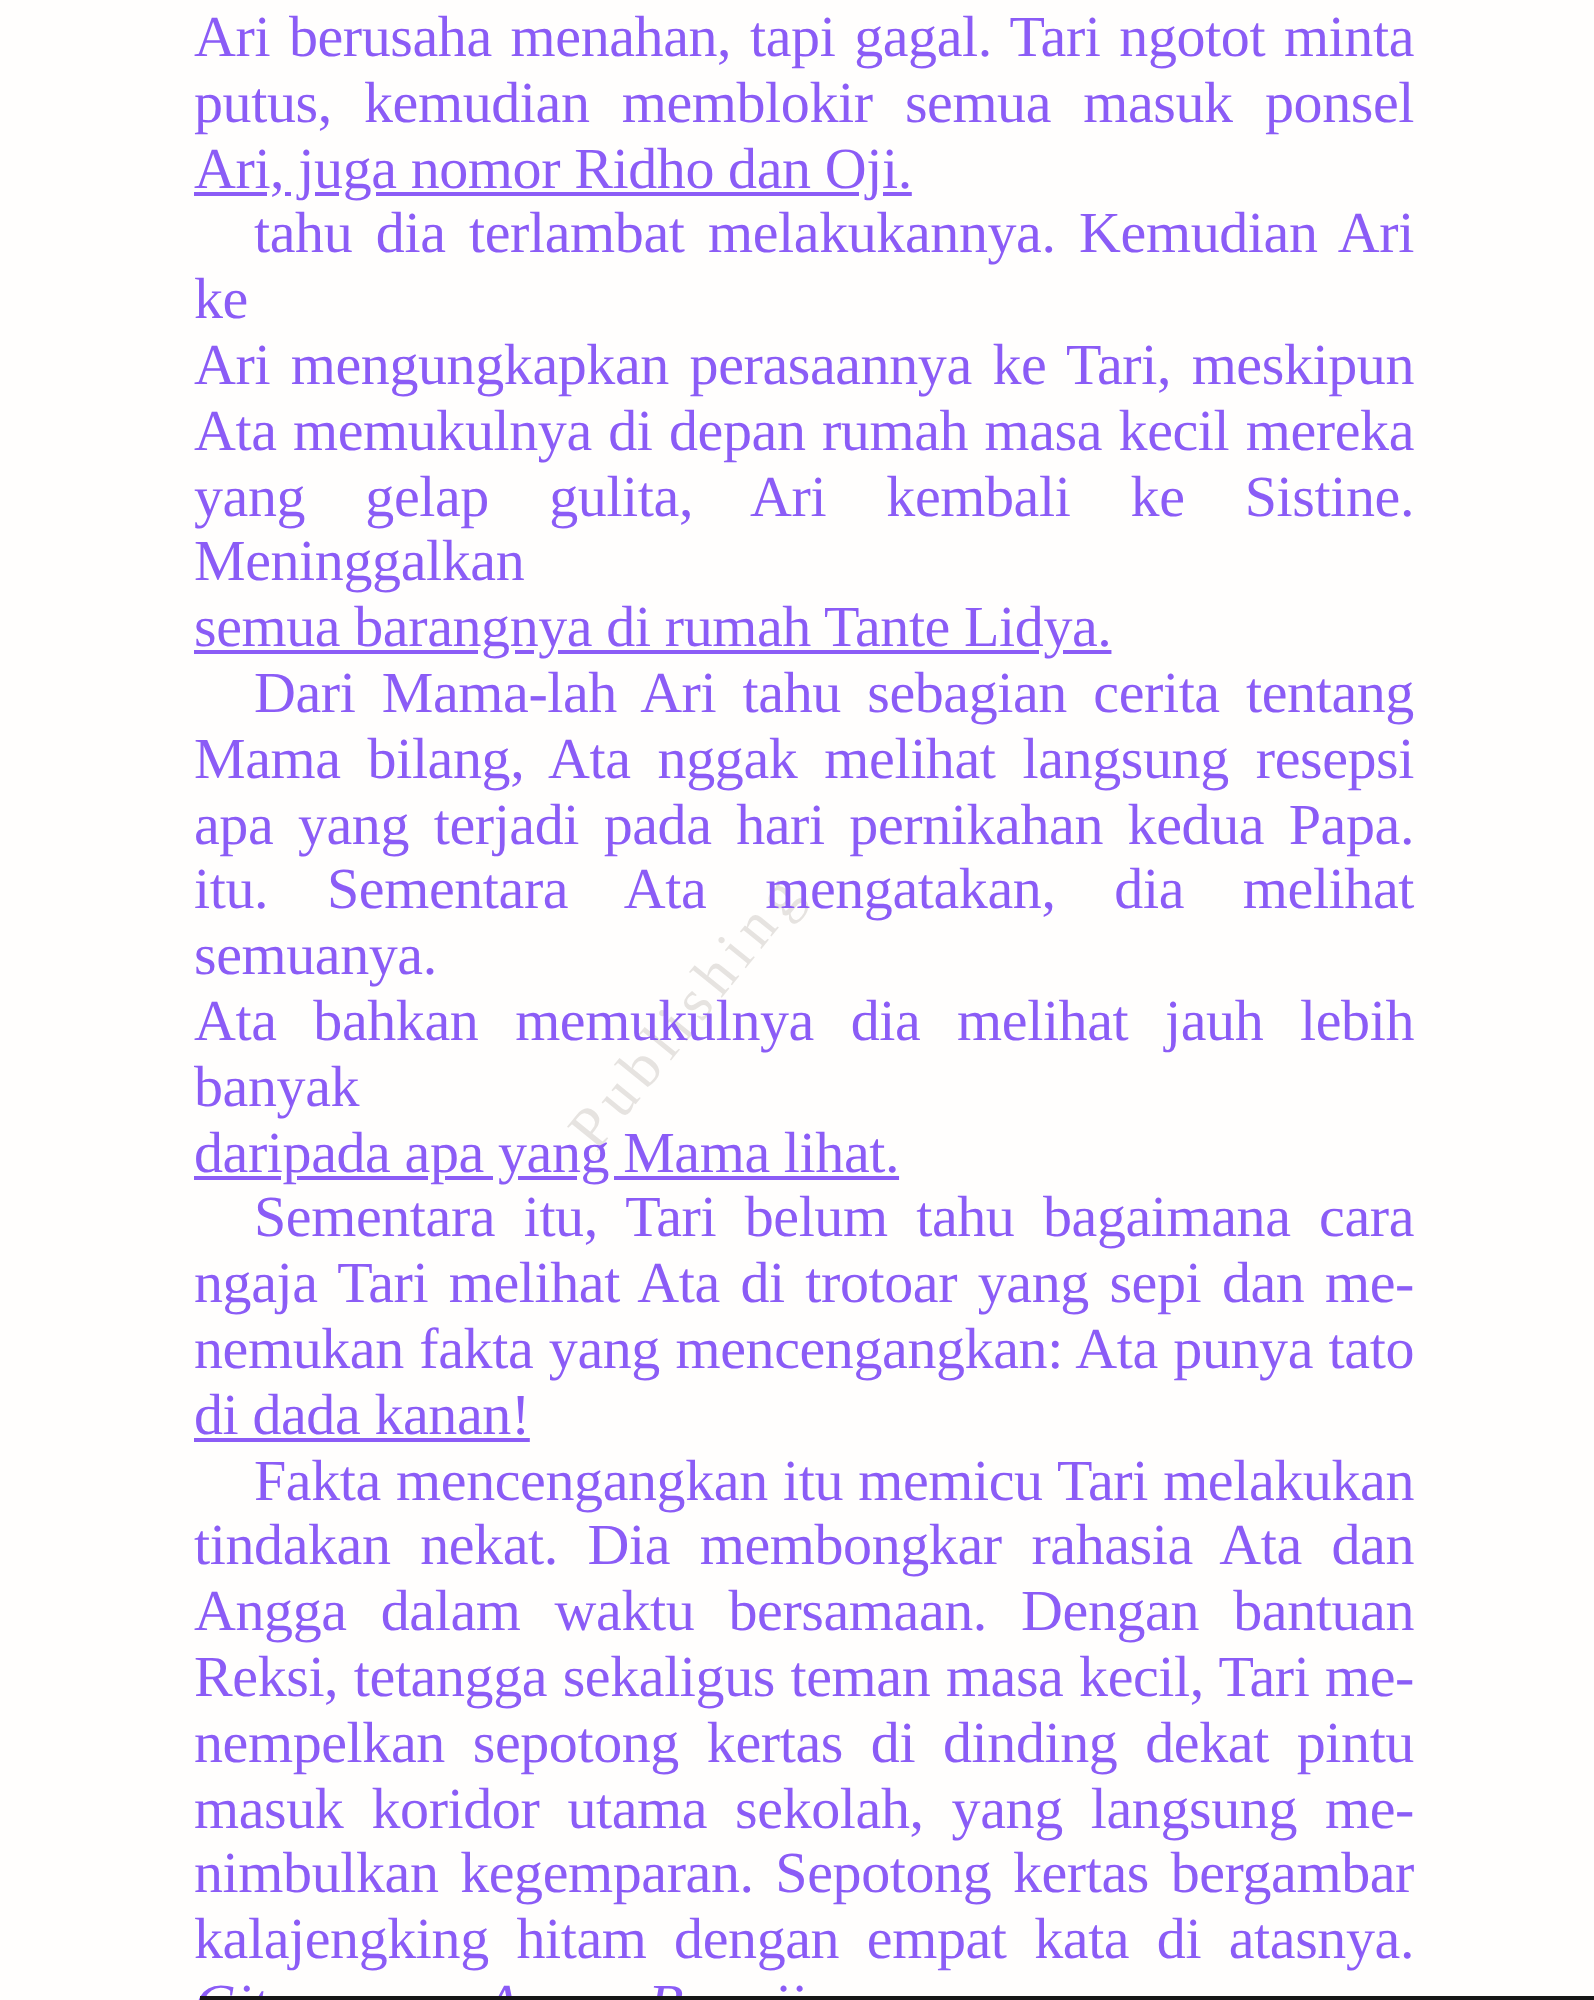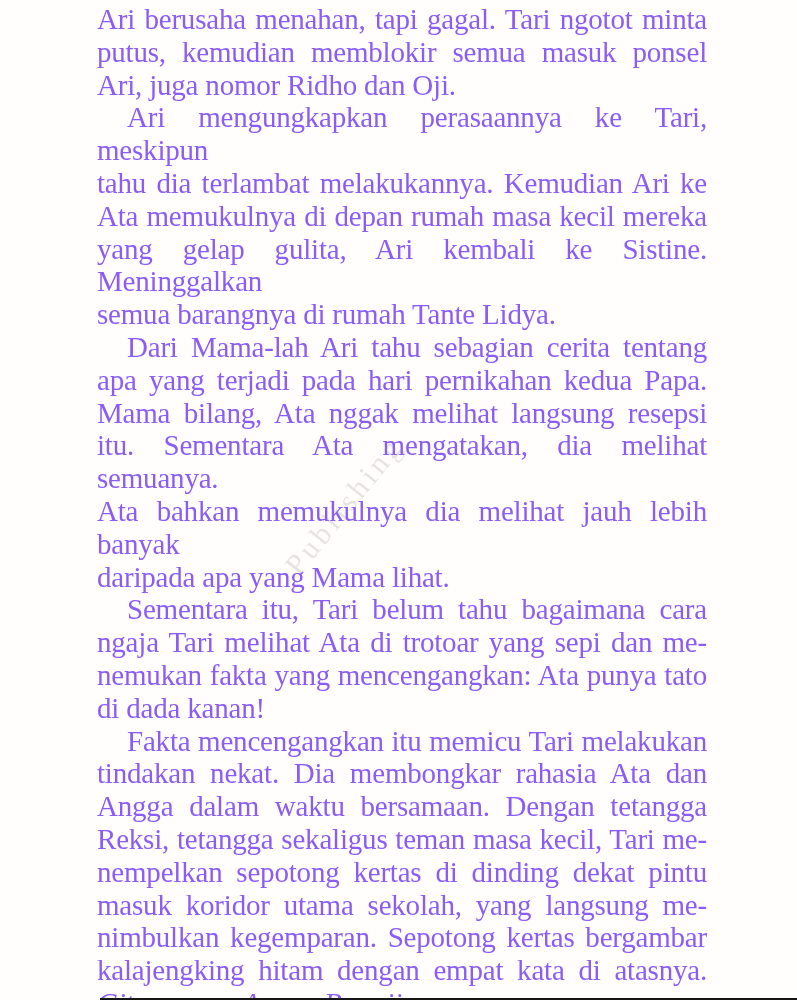--- a/index.html
+++ b/index.html
@@ -25,21 +25,21 @@
   .para { margin: 0; padding: 0; }
   .line {
     font-family: "Liberation Serif", "DejaVu Serif", serif;
     font-size: 29px;
     line-height: 32.8px;
     color: #8b5cf6;
     letter-spacing: -0.2px;
     text-align: justify;
     text-align-last: justify;
   }
-  .line.last { text-align-last: left; }
+  .line.last { text-align-last: left; text-decoration: underline; }
   .line.italic { font-style: italic; }
   .para.indent .line:first-child { text-indent: 30px; }
   .watermark {
     position: absolute;
     left: 278px;
     top: 560px;
     font-family: "Liberation Serif", "DejaVu Serif", serif;
     font-size: 30px;
     letter-spacing: 4px;
     color: rgba(130, 122, 112, 0.20);
@@ -62,44 +62,44 @@
 
 <div class="page">
   <div class="watermark">Publishing</div>
   <main class="text-block">
       <div class="para">
         <div class="line">Ari berusaha menahan, tapi gagal. Tari ngotot minta</div>
         <div class="line">putus, kemudian memblokir semua masuk ponsel</div>
         <div class="line last">Ari, juga nomor Ridho dan Oji.</div>
       </div>
       <div class="para indent">
+        <div class="line">tahu dia terlambat melakukannya. Kemudian Ari ke</div>
         <div class="line">Ari mengungkapkan perasaannya ke Tari, meskipun</div>
-        <div class="line">tahu dia terlambat melakukannya. Kemudian Ari ke</div>
         <div class="line">Ata memukulnya di depan rumah masa kecil mereka</div>
         <div class="line">yang gelap gulita, Ari kembali ke Sistine. Meninggalkan</div>
         <div class="line last">semua barangnya di rumah Tante Lidya.</div>
       </div>
       <div class="para indent">
         <div class="line">Dari Mama-lah Ari tahu sebagian cerita tentang</div>
+        <div class="line">Mama bilang, Ata nggak melihat langsung resepsi</div>
         <div class="line">apa yang terjadi pada hari pernikahan kedua Papa.</div>
-        <div class="line">Mama bilang, Ata nggak melihat langsung resepsi</div>
         <div class="line">itu. Sementara Ata mengatakan, dia melihat semuanya.</div>
         <div class="line">Ata bahkan memukulnya dia melihat jauh lebih banyak</div>
         <div class="line last">daripada apa yang Mama lihat.</div>
       </div>
       <div class="para indent">
         <div class="line">Sementara itu, Tari belum tahu bagaimana cara</div>
         <div class="line">ngaja Tari melihat Ata di trotoar yang sepi dan me-</div>
         <div class="line">nemukan fakta yang mencengangkan: Ata punya tato</div>
         <div class="line last">di dada kanan!</div>
       </div>
       <div class="para indent">
         <div class="line">Fakta mencengangkan itu memicu Tari melakukan</div>
         <div class="line">tindakan nekat. Dia membongkar rahasia Ata dan</div>
-        <div class="line">Angga dalam waktu bersamaan. Dengan tetangga</div>
+        <div class="line">Angga dalam waktu bersamaan. Dengan bantuan</div>
         <div class="line">Reksi, tetangga sekaligus teman masa kecil, Tari me-</div>
         <div class="line">nempelkan sepotong kertas di dinding dekat pintu</div>
         <div class="line">masuk koridor utama sekolah, yang langsung me-</div>
         <div class="line">nimbulkan kegemparan. Sepotong kertas bergambar</div>
         <div class="line">kalajengking hitam dengan empat kata di atasnya.</div>
         <div class="line last italic">Gita sepupu Angga Brawijaya.</div>
       </div>
     </main>
   <div class="bottom-edge-line"></div>
 </div>

